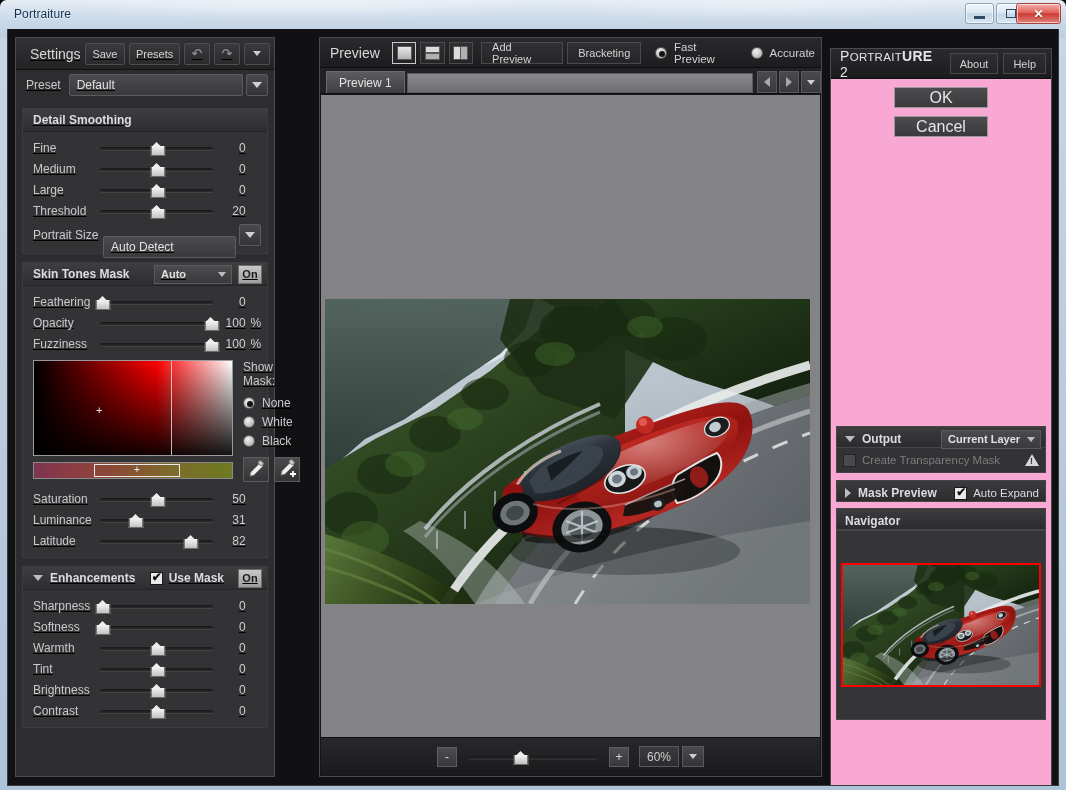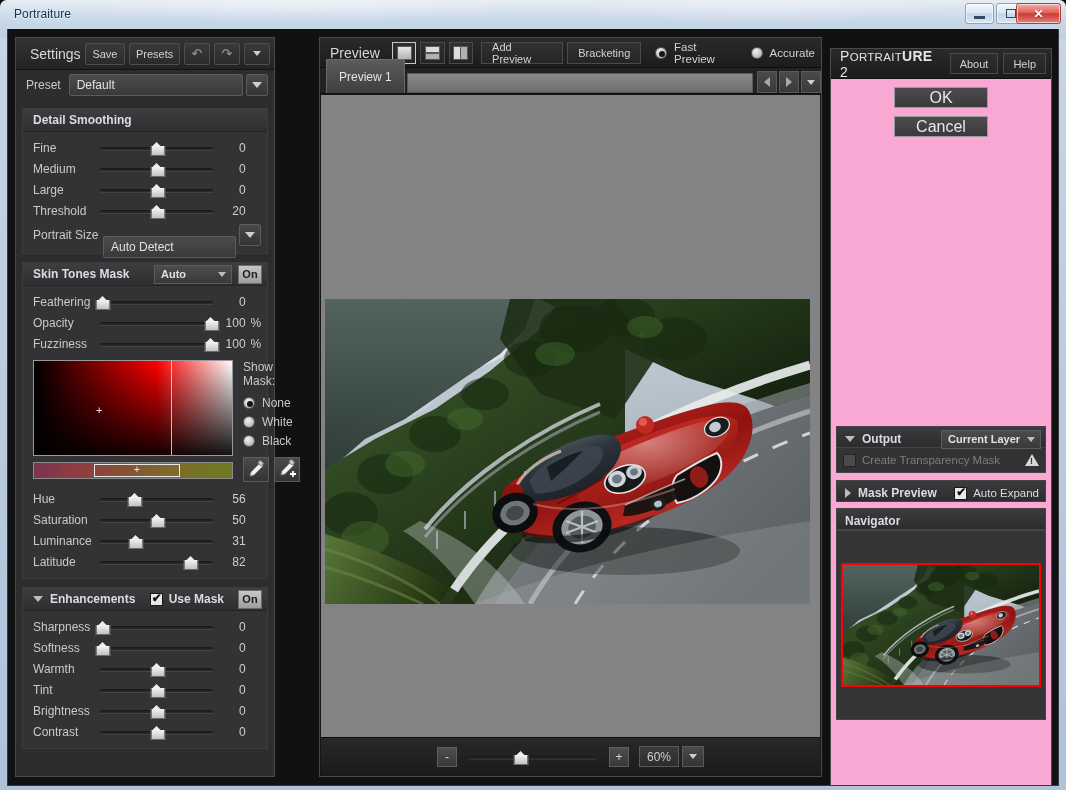--- a/index.html
+++ b/index.html
@@ -61,21 +61,21 @@
     background:#111113;
     border:1px solid #3a3a3c;
     border-top:none;
     overflow:hidden;
   }
   .panel-shell { position:absolute; background:#1b1b1d;
                  border:1px solid #4a4a4c; }
 
   
   #settings { left:7px; top:8px; width:260px; height:740px;
-              background:#2d2d2f; }
+              background:#2d2d2f;text-decoration:underline; }
   #settings-hdr { height:32px; background:linear-gradient(180deg,#333335,#232325);
                   border-bottom:1px solid #111; display:flex; align-items:center;
                   padding:0 4px; }
   .hdr-title { font-size:14px; color:#d8d8da; padding-left:10px; flex:0 0 auto; }
   .tbtn {
     height:22px; min-width:40px; padding:0 9px; margin-left:4px;
     background:linear-gradient(180deg,#3a3a3c,#2a2a2c);
     border:1px solid #4e4e50; border-radius:2px;
     color:#d2d2d4; font-size:11px;
     display:flex; align-items:center; justify-content:center;
@@ -236,21 +236,21 @@
     height:22px; padding:0 10px; margin-left:4px;
     background:linear-gradient(180deg,#313133,#252527);
     border:1px solid #4a4a4c; color:#d2d2d4; font-size:11px;
     display:flex; align-items:center;
   }
   #tabbar {
     height:26px; display:flex; align-items:flex-end;
     background:#222224; border-bottom:1px solid #0e0e10; padding-left:6px;
   }
   .ptab {
-    height:34px; padding:0 12px; display:flex; align-items:center;
+    height:22px; padding:0 12px; display:flex; align-items:center;
     font-size:12px; color:#e2e2e4;
     background:linear-gradient(180deg,#5c5c5e,#3e3e40);
     border:1px solid #6a6a6c; border-bottom:none;
   }
   .tabfill { flex:1; height:20px; margin:0 2px;
              background:linear-gradient(180deg,#8a8a8c,#6e6e70); border:1px solid #5a5a5c; }
   .navbtn { width:20px; height:22px; margin-left:2px;
             background:linear-gradient(180deg,#4a4a4c,#3a3a3c);
             border:1px solid #5a5a5c; display:flex; align-items:center; justify-content:center; }
   #canvas { position:absolute; left:1px; top:57px; width:499px; height:657px;
@@ -681,29 +681,20 @@
                     <rect x="14.5" y="2.5" width="5" height="3.5" rx="1.5" fill="#cfcfcf" stroke="#8a8a8a" transform="rotate(45 17 4)"></rect>
                     <path d="M15 16 h6 M18 13 v6" stroke="#ffffff" stroke-width="1.8"></path>
                   </svg>
                 </div>
               </div>
             </div>
           </div>
 
           <div style="height:6px"></div>
           <div class="srow">
-            <div class="name">Hue</div>
-            <div class="slider">
-              <div class="track"></div>
-              <div class="thumb" style="left: 30%;"></div>
-            </div>
-            <div class="val">56</div>
-            <div class="unit"></div>
-          </div>
-          <div class="srow">
             <div class="name">Saturation</div>
             <div class="slider">
               <div class="track"></div>
               <div class="thumb" style="left: 50%;"></div>
             </div>
             <div class="val">50</div>
             <div class="unit"></div>
           </div>
           <div class="srow">
             <div class="name">Luminance</div>

